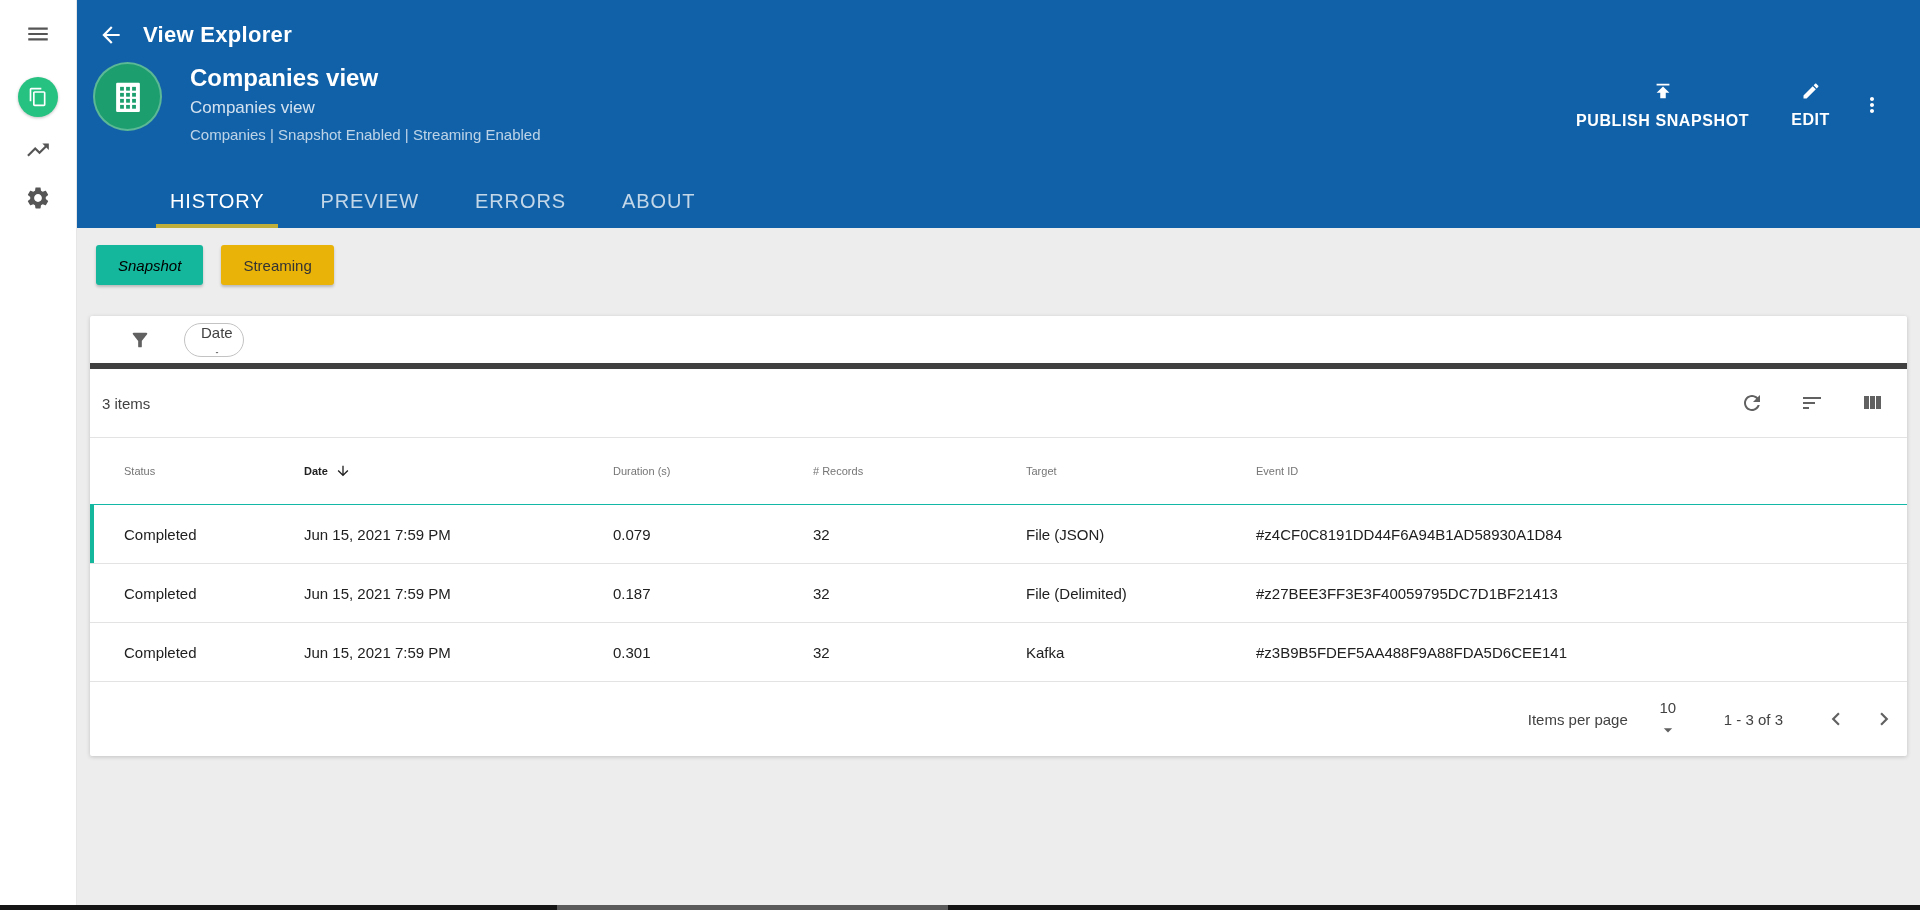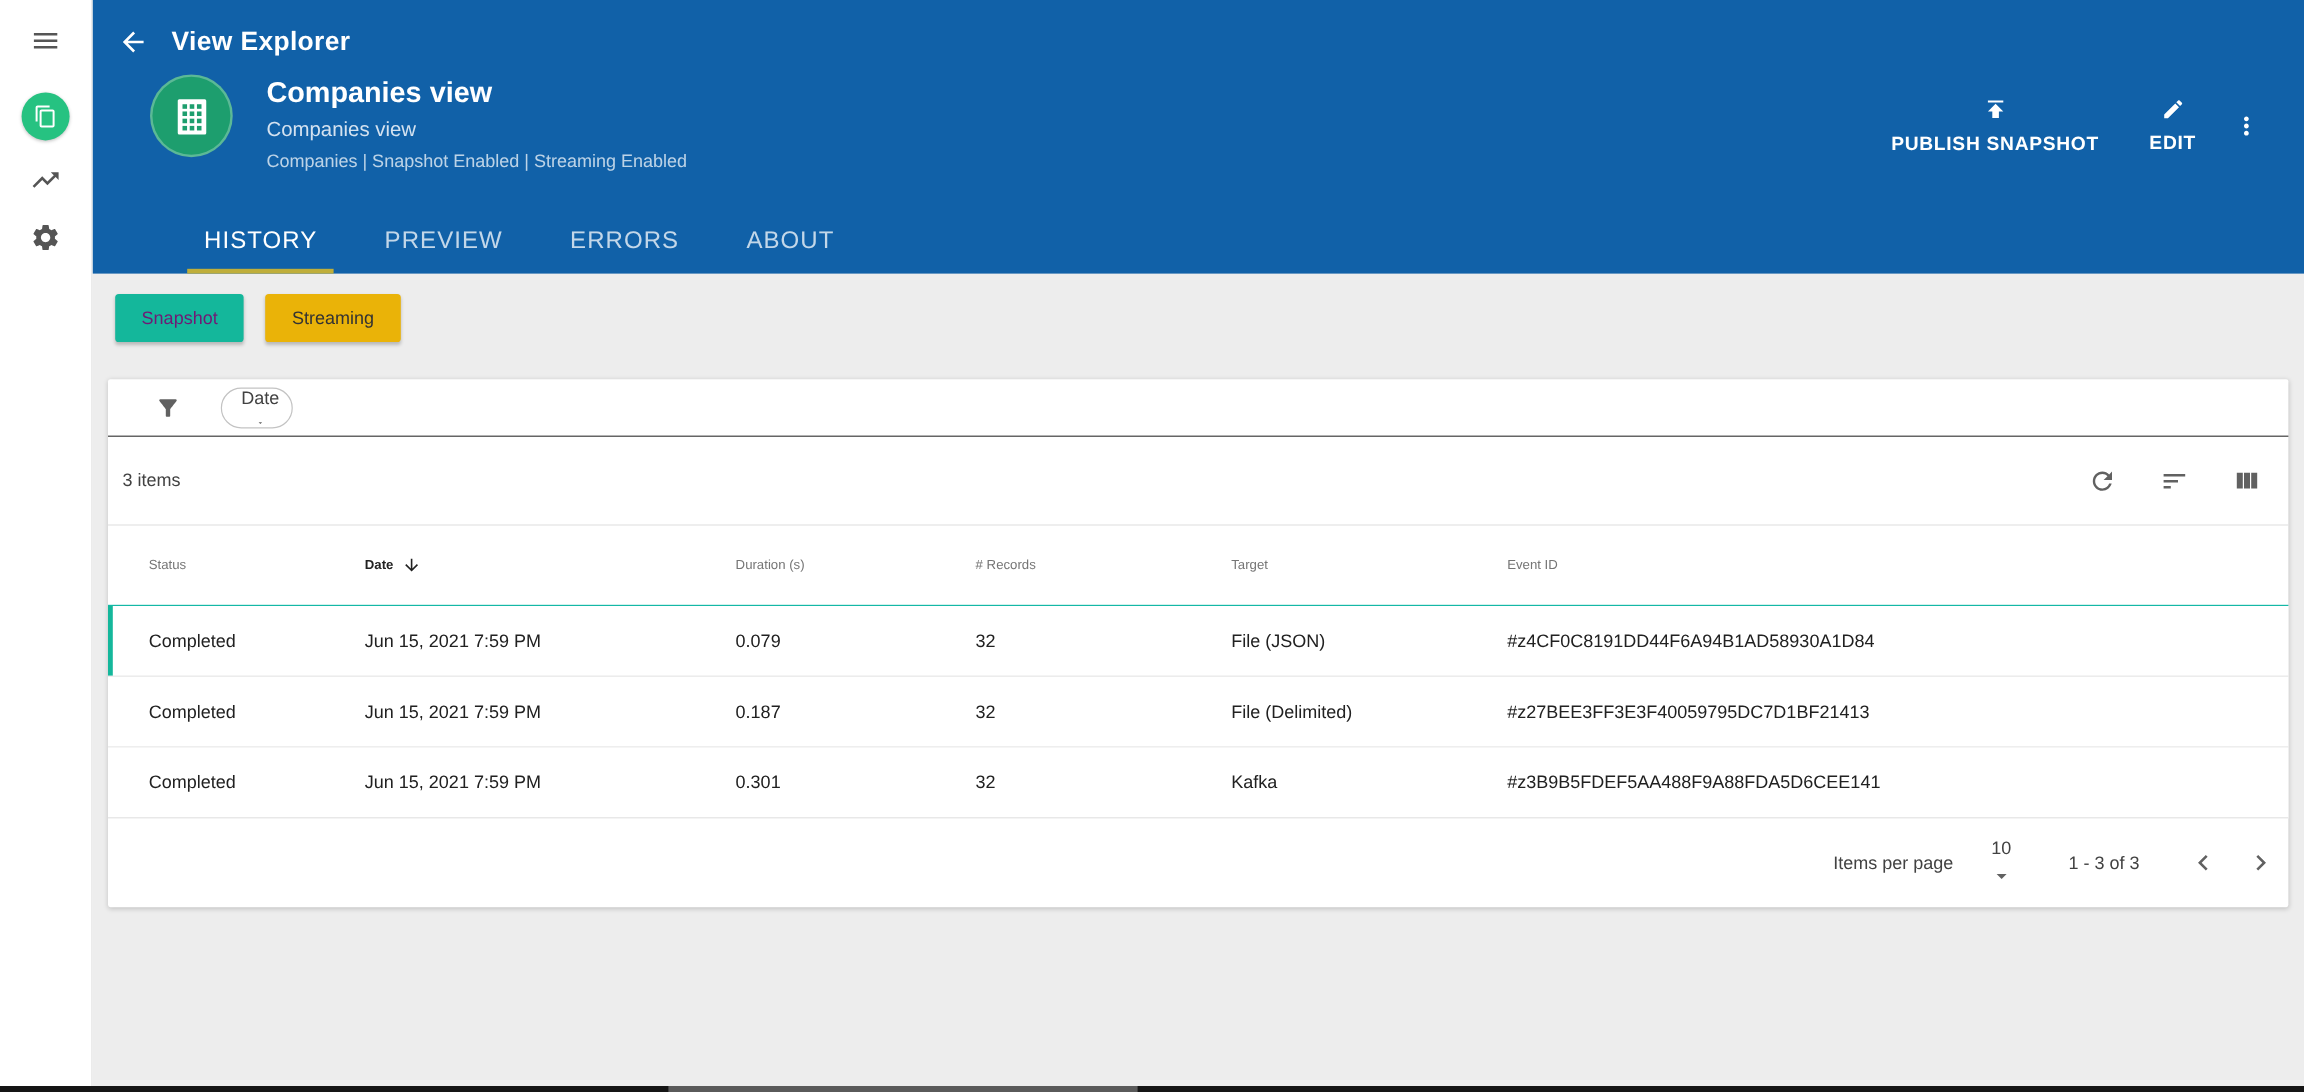--- a/index.html
+++ b/index.html
@@ -30,21 +30,21 @@
 
   
   .main { flex:1; display:flex; flex-direction:column; position:relative; }
 
   
   .header { background:var(--header-blue,#1161A8); height:228px; color:#fff; position:relative; flex-shrink:0; }
   .header-top { display:flex; align-items:center; padding:22px 0 0 21px; gap:19px; }
   .back-btn { background:none; border:none; cursor:pointer; display:flex; padding:0; }
   .app-title { font-size:22px; font-weight:700; letter-spacing:.3px; color:#fff; }
 
-  .view-row { display:flex; padding:14px 0 0 48px; }
+  .view-row { display:flex; padding:14px 0 0 16px; }
   .avatar {
     width:69px; height:69px; border-radius:50%;
     background:var(--avatar-green,#1D9E6E);
     border:2px solid rgba(255,255,255,.28);
     display:flex; align-items:center; justify-content:center; flex-shrink:0;
   }
   .view-text { margin-left:28px; padding-top:2px; }
   .view-title { font-size:24px; font-weight:700; }
   .view-subtitle { font-size:17px; color:#D4E2F0; margin-top:6px; }
   .view-meta { font-size:15px; color:rgba(255,255,255,.72); margin-top:8px; }
@@ -69,36 +69,36 @@
     background:var(--tab-underline,#BFAE3A);
   }
 
   
   .content { flex:1; position:relative; }
   .toggle-row { display:flex; gap:18px; margin:17px 0 0 19px; }
   .btn-toggle {
     height:40px; padding:0 22px; border:none; border-radius:3px; font-size:15px;
     cursor:pointer; box-shadow:0 2px 3px rgba(0,0,0,.22);
   }
-  .btn-snapshot { background:var(--accent-teal,#14B79B); color:#701a75; }
+  .btn-snapshot { background:var(--accent-teal,#14B79B); color:#000000;font-style:italic; }
   .btn-streaming { background:#eab308; color:#333; }
 
   .card {
     margin:31px 13px 0 13px; background:#fff; border-radius:2px;
     box-shadow:0 1px 4px rgba(0,0,0,.18);
   }
   .filter-row { display:flex; align-items:center; height:47px; padding-left:39px; }
   .chip {
     display:flex; align-items:center; gap:8px; height:34px;
     border:1px solid #C3C3C3; border-radius:17px; padding:0 10px 0 16px;
     margin-left:33px; background:#fff; cursor:pointer; font-size:15px; color:#424242;
   }
   .meta-row {
     display:flex; align-items:center; justify-content:space-between;
-    height:74px; border-top:1px solid #404040; padding:0 23px 0 12px;
+    height:74px; border-top:6px solid #404040; padding:0 23px 0 12px;
   }
   .items-count { font-size:15px; color:#424242; }
   .meta-icons { display:flex; gap:36px; }
 
   .grid {
     display:grid; grid-template-columns:180px 309px 200px 213px 230px 1fr;
     padding-left:34px; align-items:center;
   }
   .thead {
     height:68px; border-top:1px solid #E3E3E3; border-bottom:1px solid #14b8a6;

